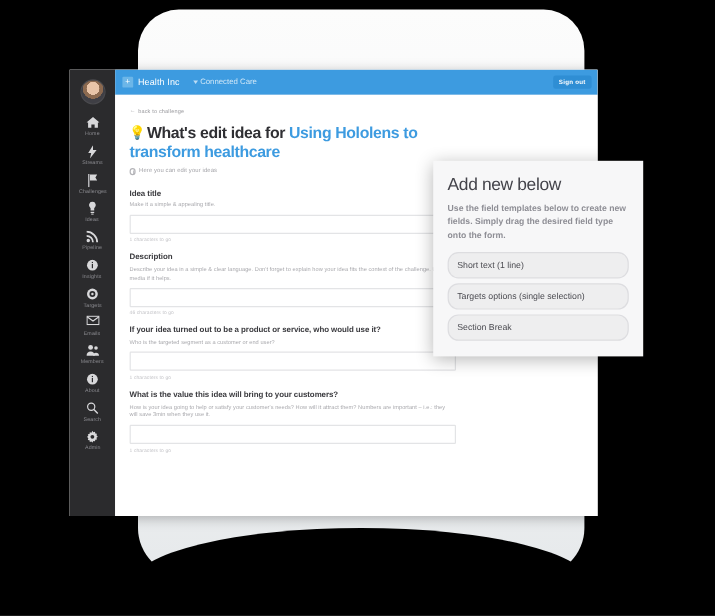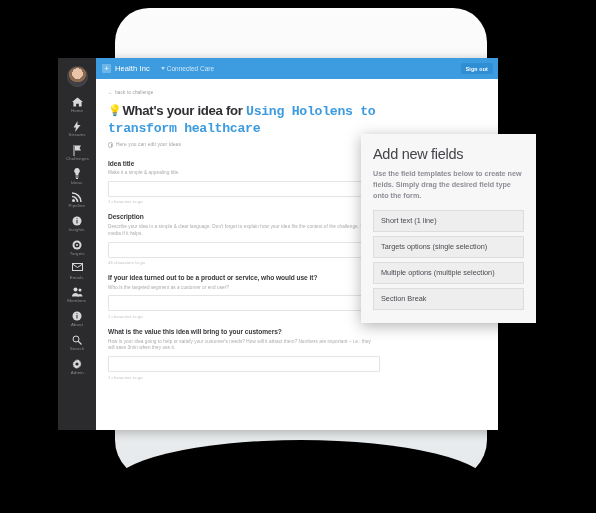--- a/index.html
+++ b/index.html
@@ -186,21 +186,21 @@
     line-height: 1.22;
     letter-spacing: -0.3px;
     margin-bottom: 5px;
     max-width: 278px;
   }
   .page-title .bulb {
     font-size: 11px;
     vertical-align: 1px;
     margin-right: 1px;
   }
-  .page-title .hl { color: #3d9be0; font-family: Liberation Mono, monospace; }
+  .page-title .hl { color: #3d9be0; }
 
   .page-sub {
     font-size: 4.9px;
     color: #a3a3a8;
     display: flex;
     align-items: center;
     gap: 2.5px;
     margin-bottom: 12px;
     letter-spacing: 0.1px;
   }
@@ -275,21 +275,21 @@
   .panel-desc {
     font-size: 7.2px;
     color: #8e8e95;
     line-height: 1.52;
     margin-bottom: 8px;
     font-weight: bold;
   }
   .tpl {
     background: #eeeeef;
     border: 1px solid #dddde0;
-    border-radius: 0;
+    border-radius: 9px;
     font-size: 7.3px;
     color: #4a4a50;
     padding: 5px 7px;
     margin-bottom: 4px;
     line-height: 1.38;
     cursor: grab;
   }
   .tpl:last-child { margin-bottom: 0; }
 </style>
 </head>
@@ -435,21 +435,21 @@
       </div>
 
       <div class="content">
 
         <div class="back-link">
           <span class="back-arrow">←</span>
           <span>back to challenge</span>
         </div>
 
         <div class="page-title">
-          <span class="bulb">💡</span><span>What's your idea for </span><span class="hl">Using Hololens to transform healthcare</span>
+          <span class="bulb">💡</span><span>What's edit idea for </span><span class="hl">Using Hololens to transform healthcare</span>
         </div>
 
         <div class="page-sub">
           <span class="info-circle"></span>
           <span>Here you can edit your ideas</span>
         </div>
 
         <div id="form-fields">
             <div class="field">
               <div class="field-label">Idea title</div>
@@ -475,23 +475,22 @@
               <div class="field-input" title=""></div>
               <div class="field-counter">1 characters to go</div>
             </div>
           </div>
 
       </div>
     </div>
   </div>
 
   <div class="panel">
-    <div class="panel-title">Add new fields</div>
+    <div class="panel-title">Add new below</div>
     <div class="panel-desc">Use the field templates below to create new fields. Simply drag the desired field type onto the form.</div>
     <div id="tpl-list">
         <div class="tpl">Short text (1 line)</div>
         <div class="tpl">Targets options (single selection)</div>
-        <div class="tpl">Multiple options (multiple selection)</div>
         <div class="tpl">Section Break</div>
       </div>
   </div>
 
 </div>
 
 </body></html>

